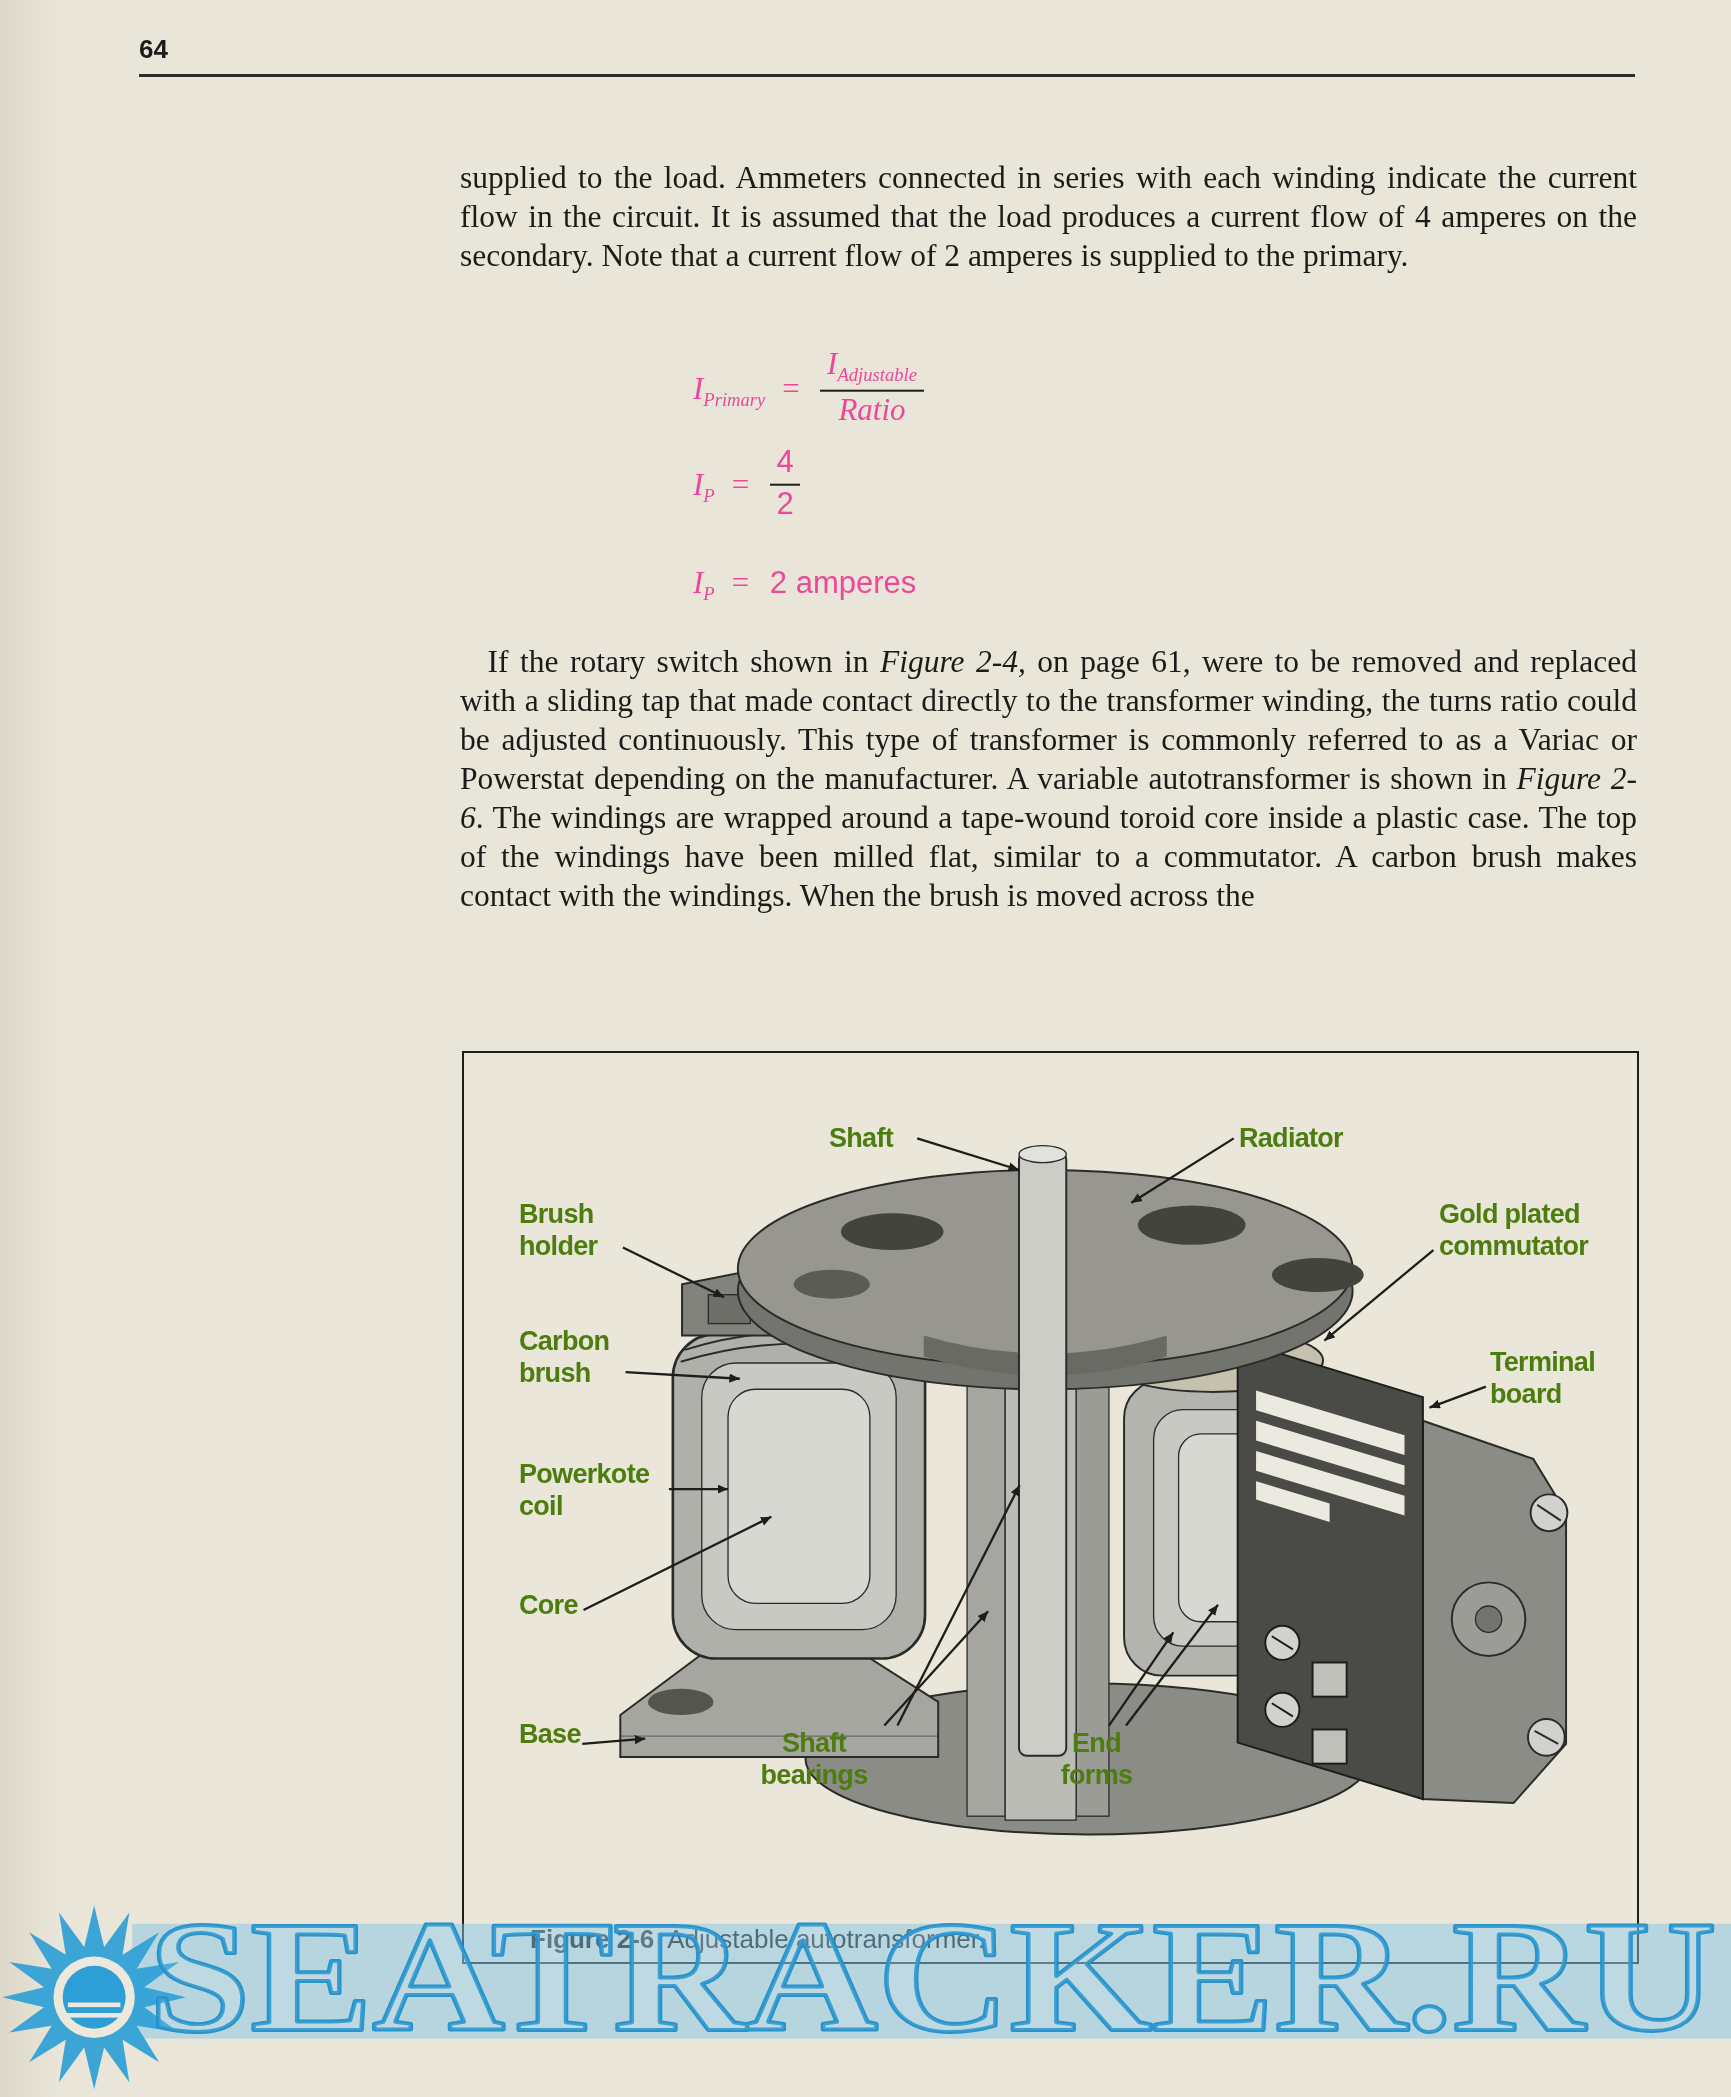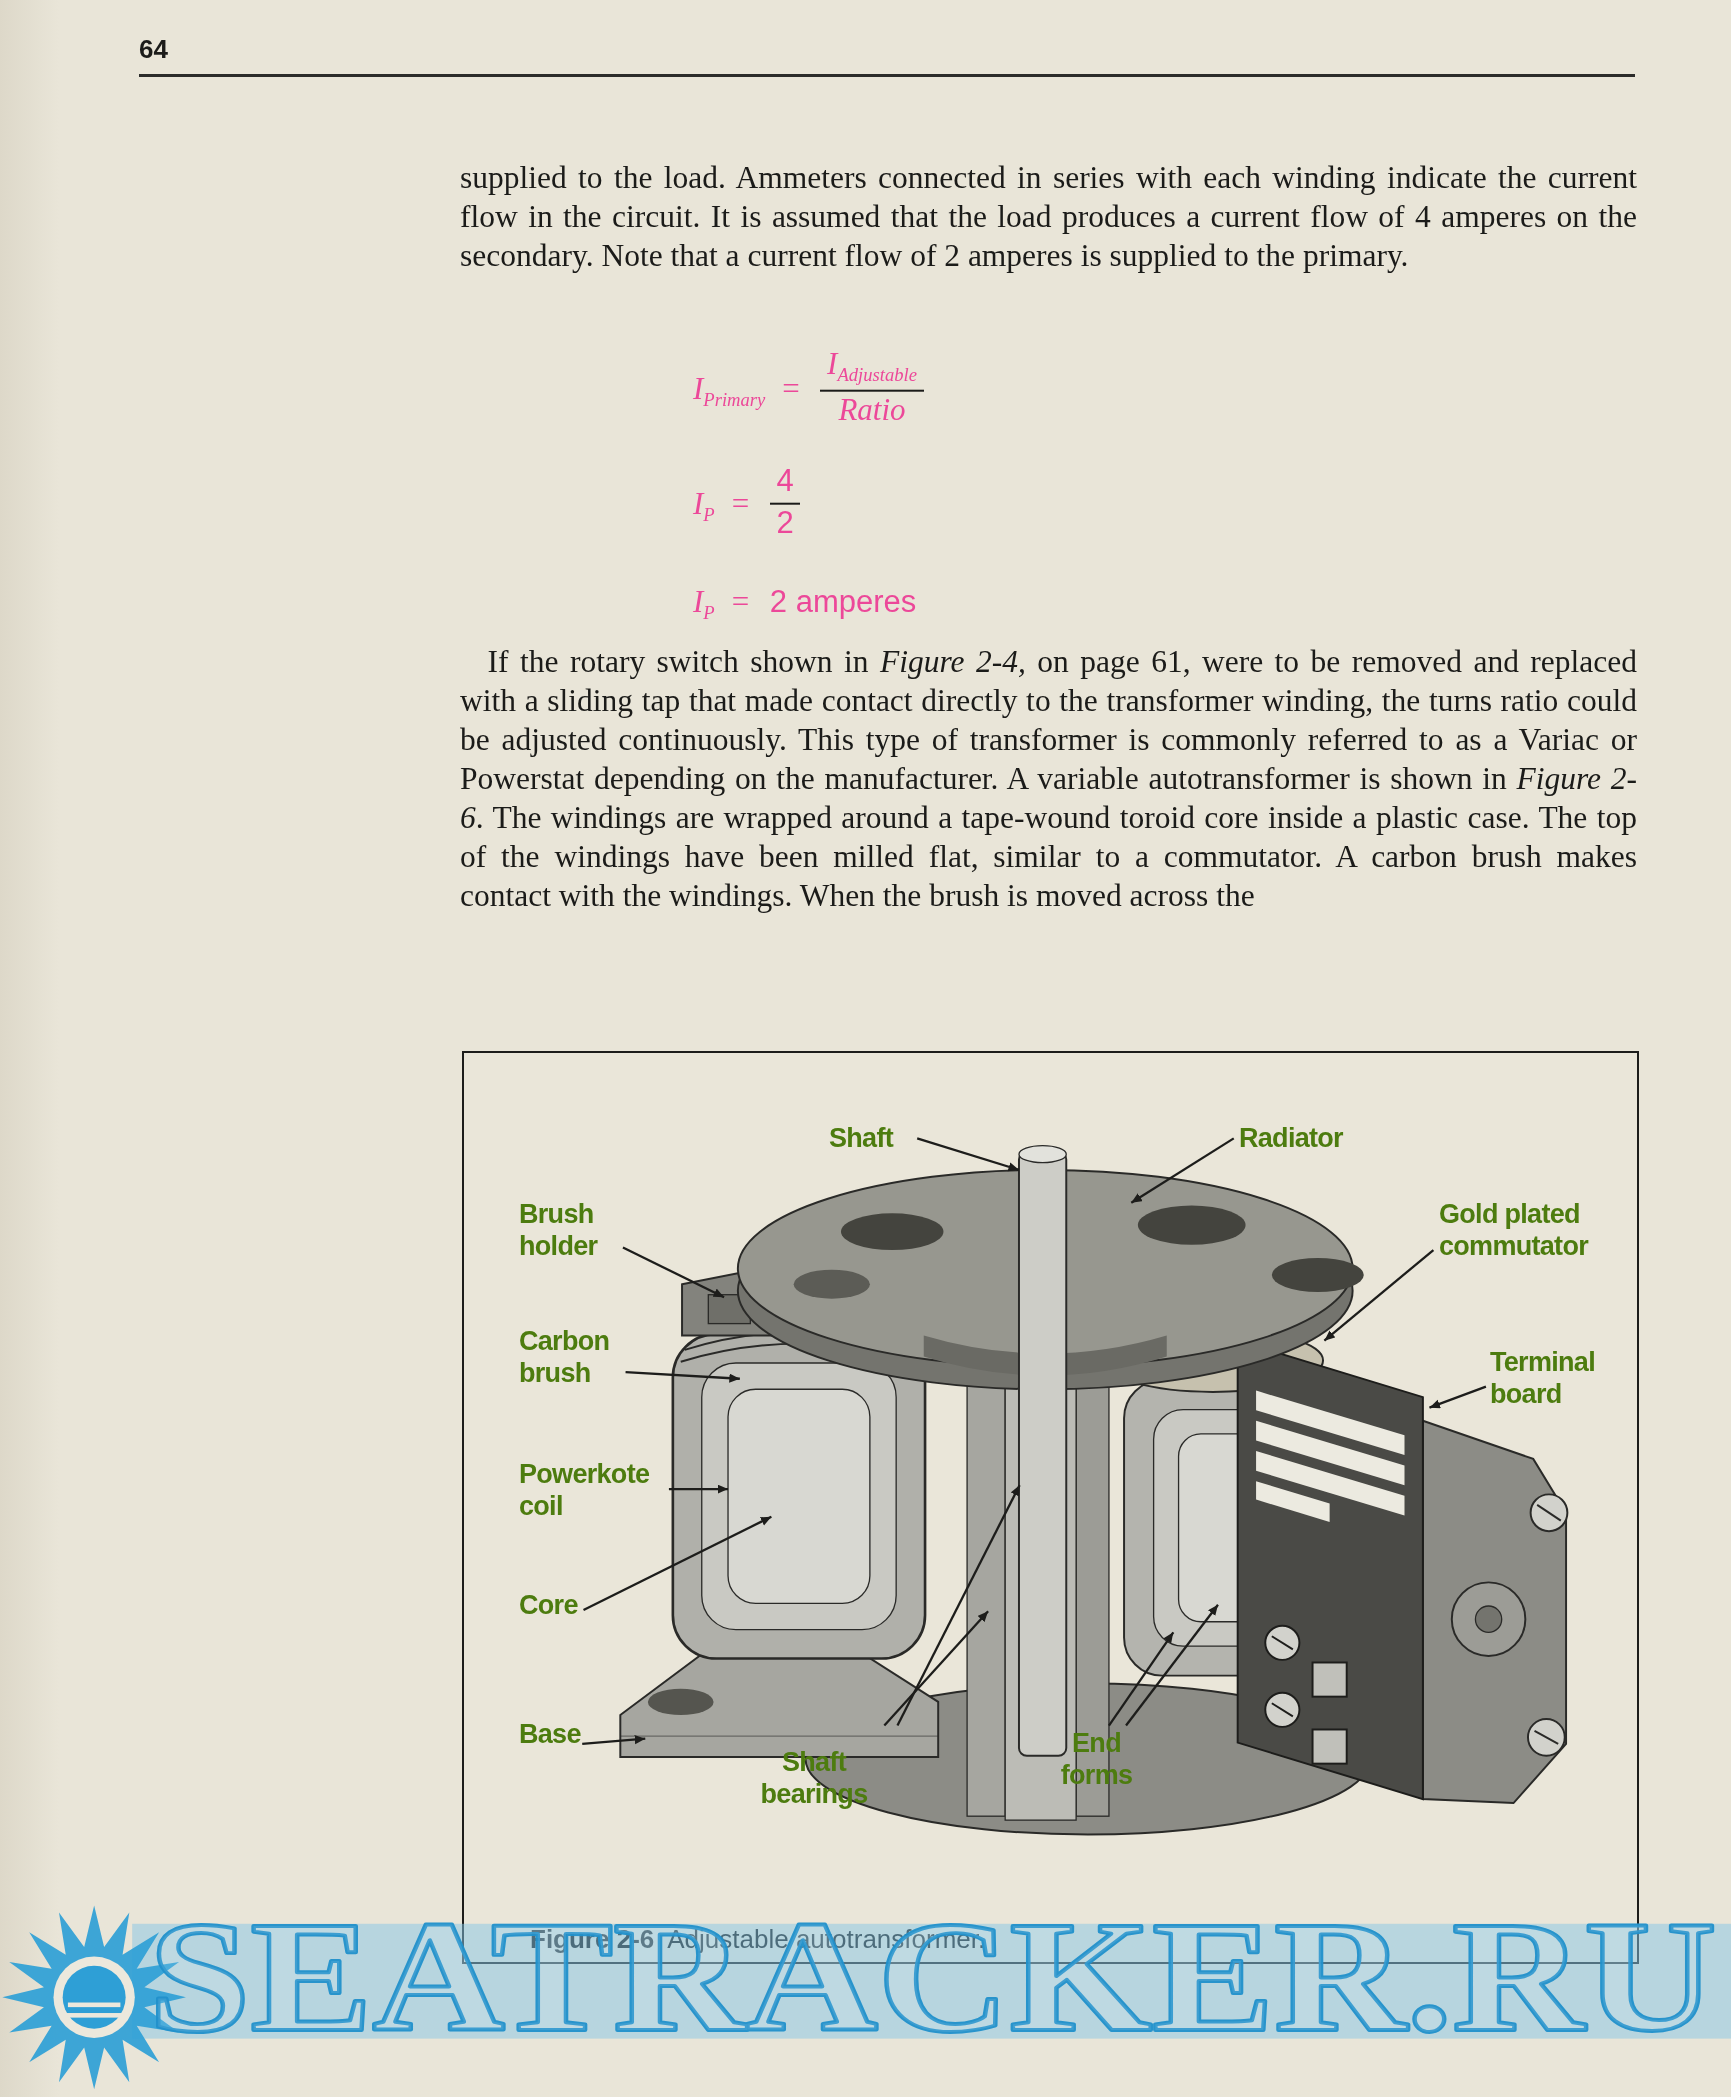--- a/index.html
+++ b/index.html
@@ -16,21 +16,21 @@
   .header-rule{position:absolute;left:139px;right:97px;top:74px;height:2.6px;background:#2c2c2a;}
   .body-text{
     position:absolute;left:460px;width:1177px;margin:0;
     font-size:31.5px;line-height:39px;text-align:justify;color:#1b1b19;
   }
   .p1{top:158px;}
   .p2{top:642px;text-indent:27.6px;}
   .body-text i{}
   .equations{position:absolute;left:693px;top:351px;font-size:31px;color:#ec4899;}
   .eq{white-space:nowrap;}
-  .eq2{margin-top:35px;}
+  .eq2{margin-top:16px;}
   .eq3{margin-top:38px;}
   .mi{font-style:italic;font-family:"Liberation Serif",serif;}
   .mi sub{font-size:0.6em;font-style:italic;}
   .eq-sign{font-style:normal;margin:0 13px 0 9.2px;}
   .frac{display:inline-block;text-align:center;vertical-align:middle;transform:translateY(-5.3px);}
   .frac .num{display:block;border-bottom:2.6px solid #1b1b19;padding:0 6.6px 3.9px 6.6px;}
   .frac .den{display:block;padding-top:0;}
   .digits{font-family:"Liberation Sans",sans-serif;font-style:normal;}
   .figure-box{
     position:absolute;left:462px;top:1051px;width:1173px;height:909px;margin:0;
@@ -193,21 +193,21 @@
 
     <div class="fig-label" style="left:365px;top:70px;">Shaft</div>
     <div class="fig-label" style="left:775px;top:70px;">Radiator</div>
     <div class="fig-label" style="left:55px;top:146px;width:105px;">Brush holder</div>
     <div class="fig-label" style="left:975px;top:146px;width:197px;">Gold plated commutator</div>
     <div class="fig-label" style="left:55px;top:273px;width:105px;">Carbon brush</div>
     <div class="fig-label" style="left:1026px;top:294px;width:131px;">Terminal board</div>
     <div class="fig-label" style="left:55px;top:406px;width:158px;">Powerkote coil</div>
     <div class="fig-label" style="left:55px;top:537px;">Core</div>
     <div class="fig-label" style="left:55px;top:666px;">Base</div>
-    <div class="fig-label center" style="left:281px;top:694px;width:138px;">Shaft bearings</div>
+    <div class="fig-label center" style="left:281px;top:675px;width:138px;">Shaft bearings</div>
     <div class="fig-label center" style="left:583px;top:675px;width:99px;">End forms</div>
 
     <figcaption class="fig-caption">
       <b>Figure 2-6</b><span>Adjustable autotransformer.</span>
     </figcaption>
   </figure>
 
   <svg class="watermark" width="1732" height="206" viewBox="0 0 2637 314">
     <rect x="200" y="50" width="2437" height="175" fill="#85c6e6" opacity="0.5"></rect>
     <g transform="translate(142,162)">

